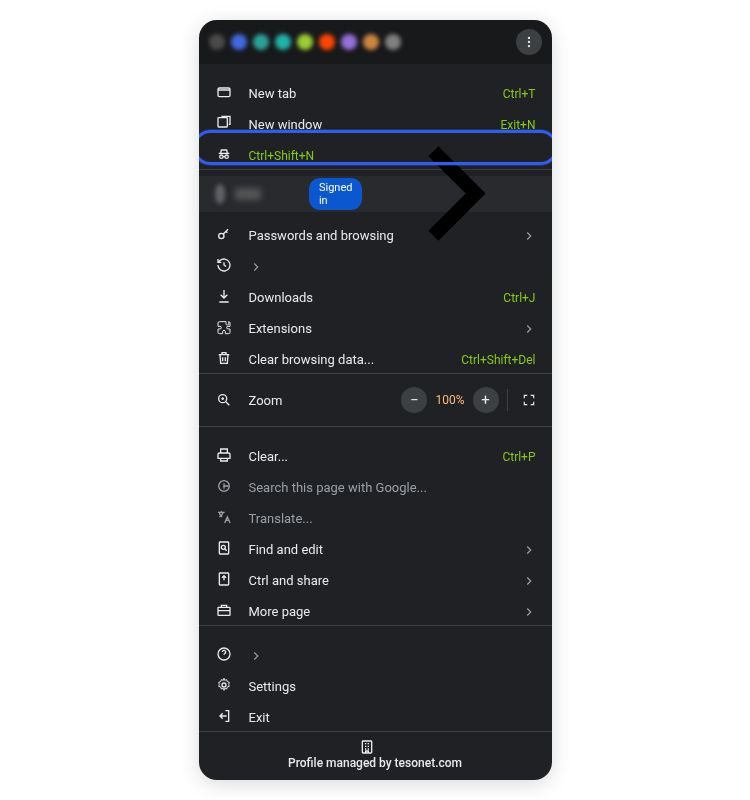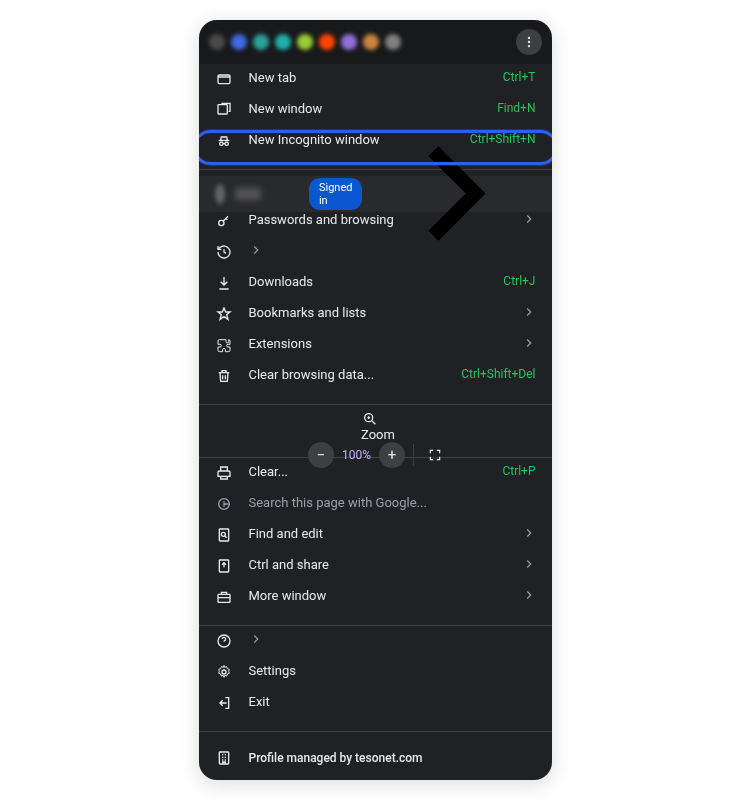--- a/index.html
+++ b/index.html
@@ -50,40 +50,40 @@
   background: #3c4043;
   display: flex;
   align-items: center;
   justify-content: center;
   color: #e8eaed;
 }
 .kebab svg { width: 14px; height: 14px; }
 .menu { padding: 6px 0 2px 0; }
 .item {
   display: flex;
-  align-items: flex-start;
+  align-items: flex-end;
   height: 31px;
   padding: 0 16px;
   color: #e8eaed;
   font-size: 13px;
   cursor: pointer;
 }
 .item.dim { color: #9aa0a6; }
 .item .ico {
   width: 18px;
   height: 18px;
   margin-right: 16px;
   display: flex;
   align-items: center;
   justify-content: center;
   flex-shrink: 0;
 }
 .item .ico svg { width: 16px; height: 16px; }
 .item .label { flex: 1; white-space: nowrap; }
-.item .shortcut { font-size: 12px; color: #22c55e; }
+.item .shortcut { font-size: 12px; color: #84cc16; }
 .item .chev { width: 14px; height: 14px; color: #9aa0a6; }
 .sep { height: 1px; background: #3c4043; margin: 6px 0; }
 .highlight {
   position: relative;
 }
 .highlight-ring {
   position: absolute;
   left: -6px;
   right: -6px;
   top: -2px;
@@ -128,21 +128,20 @@
   margin-right: 8px;
   margin-left: 48px;
 }
 .zoom-row {
   display: flex;
   align-items: center;
   height: 40px;
   padding: 0 10px 0 16px;
   color: #e8eaed;
   font-size: 13px;
-  flex-direction: column;
 }
 .zoom-row .ico { width:18px;height:18px;margin-right:16px;display:flex;align-items:center;justify-content:center; }
 .zoom-row .ico svg{width:16px;height:16px;}
 .zoom-row .label { flex: 1; }
 .zoom-ctrl {
   display: flex;
   align-items: center;
   gap: 2px;
 }
 .zbtn {
@@ -153,21 +152,21 @@
   color: #e8eaed;
   display: flex;
   align-items: center;
   justify-content: center;
   font-size: 15px;
   cursor: pointer;
 }
 .zval {
   font-size: 12px;
   padding: 0 6px;
-  color: #c4b5fd;
+  color: #fdba74;
 }
 .zsep {
   width: 1px;
   height: 22px;
   background: #3c4043;
   margin: 0 6px;
 }
 .fullscreen {
   width: 26px;
   height: 26px;
@@ -180,20 +179,21 @@
 }
 .fullscreen svg{width:14px;height:14px;}
 .footer-item {
   height: 40px;
   display: flex;
   align-items: center;
   padding: 0 16px;
   color: #e8eaed;
   font-size: 12px;
   font-weight: 500;
+  flex-direction: column;
 }
 .footer-item .ico{width:18px;height:18px;margin-right:16px;display:flex;align-items:center;justify-content:center;}
 .footer-item .ico svg{width:16px;height:16px;}
 </style>
 </head>
 <body>
 
 <div class="frame">
 
   <div class="topbar">
@@ -230,33 +230,32 @@
     </div>
 
     <div class="item">
       <span class="ico">
           <svg viewBox="0 0 24 24" fill="none" stroke="currentColor" stroke-width="2">
             <rect x="3" y="4" width="14" height="14" rx="1"></rect>
             <path d="M9 4V2h12v12h-2"></path>
           </svg>
         </span>
       <span class="label">New window</span>
-      <span class="shortcut">Find+N</span>
+      <span class="shortcut">Exit+N</span>
     </div>
 
     <div class="item highlight">
       <span class="ico">
           <svg viewBox="0 0 24 24" fill="none" stroke="currentColor" stroke-width="2">
             <path d="M4 11h16M7 11l1-5h8l1 5"></path>
             <circle cx="8" cy="16" r="2.5"></circle>
             <circle cx="16" cy="16" r="2.5"></circle>
             <path d="M10.5 16h3"></path>
           </svg>
         </span>
-      <span class="label">New Incognito window</span>
       <span class="shortcut">Ctrl+Shift+N</span>
       <div class="highlight-ring"></div>
     </div>
 
     <div class="sep"></div>
 
     <div class="profile-row">
       <div class="avatar"></div>
       <div class="profile-name"></div>
       <div class="spacer"></div>
@@ -294,31 +293,20 @@
     <div class="item">
       <span class="ico">
           <svg viewBox="0 0 24 24" fill="none" stroke="currentColor" stroke-width="2">
             <path d="M12 3v12m-5-5l5 5 5-5M5 21h14"></path>
           </svg>
         </span>
       <span class="label">Downloads</span>
       <span class="shortcut">Ctrl+J</span>
     </div>
 
-    <div class="item">
-      <span class="ico">
-          <svg viewBox="0 0 24 24" fill="none" stroke="currentColor" stroke-width="2">
-            <path d="M12 3l2.5 6H21l-5 4 2 7-6-4-6 4 2-7-5-4h6.5z"></path>
-          </svg>
-        </span>
-      <span class="label">Bookmarks and lists</span>
-      <svg class="chev" viewBox="0 0 24 24" fill="none" stroke="currentColor" stroke-width="2">
-          <path d="M9 6l6 6-6 6"></path>
-        </svg>
-    </div>
 
     <div class="item">
       <span class="ico">
           <svg viewBox="0 0 24 24" fill="none" stroke="currentColor" stroke-width="2">
             <path d="M9 4h6v3a2 2 0 0 0 4 0V4h0a2 2 0 0 1 2 2v5h-3a2 2 0 0 0 0 4h3v5a2 2 0 0 1-2 2h-5v-3a2 2 0 0 0-4 0v3H5a2 2 0 0 1-2-2v-5h3a2 2 0 0 0 0-4H3V6a2 2 0 0 1 2-2h4z" stroke-width="1.5"></path>
           </svg>
         </span>
       <span class="label">Extensions</span>
       <svg class="chev" viewBox="0 0 24 24" fill="none" stroke="currentColor" stroke-width="2">
           <path d="M9 6l6 6-6 6"></path>
@@ -373,20 +361,28 @@
     <div class="item dim">
       <span class="ico">
           <svg viewBox="0 0 24 24" fill="none" stroke="currentColor" stroke-width="2">
             <circle cx="12" cy="12" r="8"></circle>
             <path d="M12 12h7M12 8v8"></path>
           </svg>
         </span>
       <span class="label">Search this page with Google...</span>
     </div>
 
+    <div class="item dim">
+      <span class="ico">
+          <svg viewBox="0 0 24 24" fill="none" stroke="currentColor" stroke-width="2">
+            <path d="M3 5h10M8 3v2M5 5c0 4 4 7 4 7M11 5s-2 5-6 7M13 21l4-9 4 9M14.5 17h5"></path>
+          </svg>
+        </span>
+      <span class="label">Translate...</span>
+    </div>
 
     <div class="item">
       <span class="ico">
           <svg viewBox="0 0 24 24" fill="none" stroke="currentColor" stroke-width="2">
             <rect x="5" y="3" width="14" height="18" rx="1"></rect>
             <circle cx="11" cy="11" r="3"></circle>
             <path d="M13 13l3 3"></path>
           </svg>
         </span>
       <span class="label">Find and edit</span>
@@ -408,21 +404,21 @@
         </svg>
     </div>
 
     <div class="item">
       <span class="ico">
           <svg viewBox="0 0 24 24" fill="none" stroke="currentColor" stroke-width="2">
             <rect x="3" y="8" width="18" height="12" rx="1"></rect>
             <path d="M8 8V5h8v3M3 13h18"></path>
           </svg>
         </span>
-      <span class="label">More window</span>
+      <span class="label">More page</span>
       <svg class="chev" viewBox="0 0 24 24" fill="none" stroke="currentColor" stroke-width="2">
           <path d="M9 6l6 6-6 6"></path>
         </svg>
     </div>
 
     <div class="sep"></div>
 
     <div class="item">
       <span class="ico">
           <svg viewBox="0 0 24 24" fill="none" stroke="currentColor" stroke-width="2">

